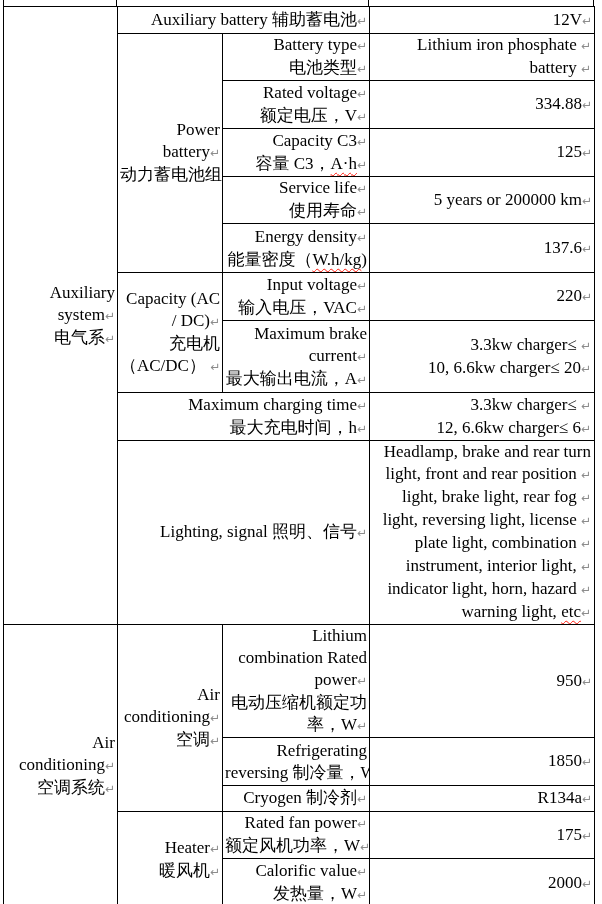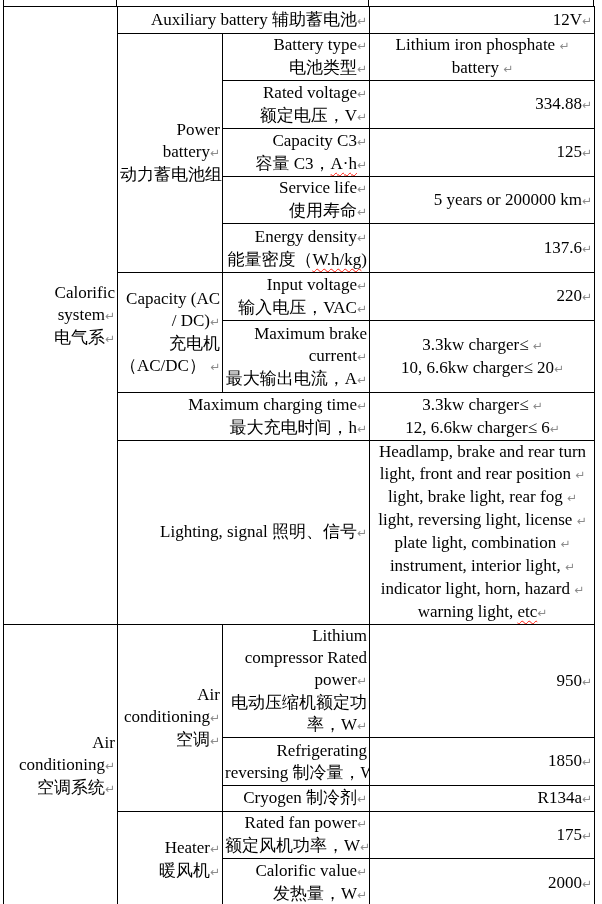--- a/index.html
+++ b/index.html
@@ -21,21 +21,21 @@
   table.spec { border-collapse: collapse; table-layout: fixed; width: 591px; }
   td {
     border: 1px solid #000;
     padding: 0 2px;
     text-align: right;
     vertical-align: middle;
     font-size: 17px;
     line-height: 22px;
     overflow: hidden;
   }
-  td.left { text-align: center; padding-left: 4px; padding-right: 3px; }
+  td.left { text-align: right; padding-left: 4px; padding-right: 3px; }
   .ln { white-space: nowrap; }
 
   .mark {
     color: #8c8c8c;
     font-size: 12px;
     font-family: "DejaVu Sans", sans-serif;
     vertical-align: baseline;
   }
   .sq {
     text-decoration-line: underline;
@@ -60,21 +60,21 @@
   <table class="spec">
     <colgroup>
       <col style="width:114px">
         <col style="width:105px">
         <col style="width:147px">
         <col style="width:225px">
     </colgroup>
     <tbody>
       <tr style="height:27px">
         <td rowspan="10">
-            <div class="ln">Calorific</div>
+            <div class="ln">Auxiliary</div>
             <div class="ln">system<span class="mark">↵</span></div>
             <div class="ln">电气系<span class="mark">↵</span></div>
           </td>
         <td colspan="2">
             <div class="ln">Auxiliary battery 辅助蓄电池<span class="mark">↵</span></div>
           </td>
         <td>
             <div class="ln">12V<span class="mark">↵</span></div>
           </td>
       </tr>
@@ -186,21 +186,21 @@
             <div class="ln">conditioning<span class="mark">↵</span></div>
             <div class="ln">空调系统<span class="mark">↵</span></div>
           </td>
         <td rowspan="3">
             <div class="ln">Air</div>
             <div class="ln">conditioning<span class="mark">↵</span></div>
             <div class="ln">空调<span class="mark">↵</span></div>
           </td>
         <td>
             <div class="ln">Lithium</div>
-            <div class="ln">compressor Rated</div>
+            <div class="ln">combination Rated</div>
             <div class="ln">power<span class="mark">↵</span></div>
             <div class="ln">电动压缩机额定功</div>
             <div class="ln">率，W<span class="mark">↵</span></div>
           </td>
         <td>
             <div class="ln">950<span class="mark">↵</span></div>
           </td>
       </tr>
       <tr style="height:48px">
         <td>

